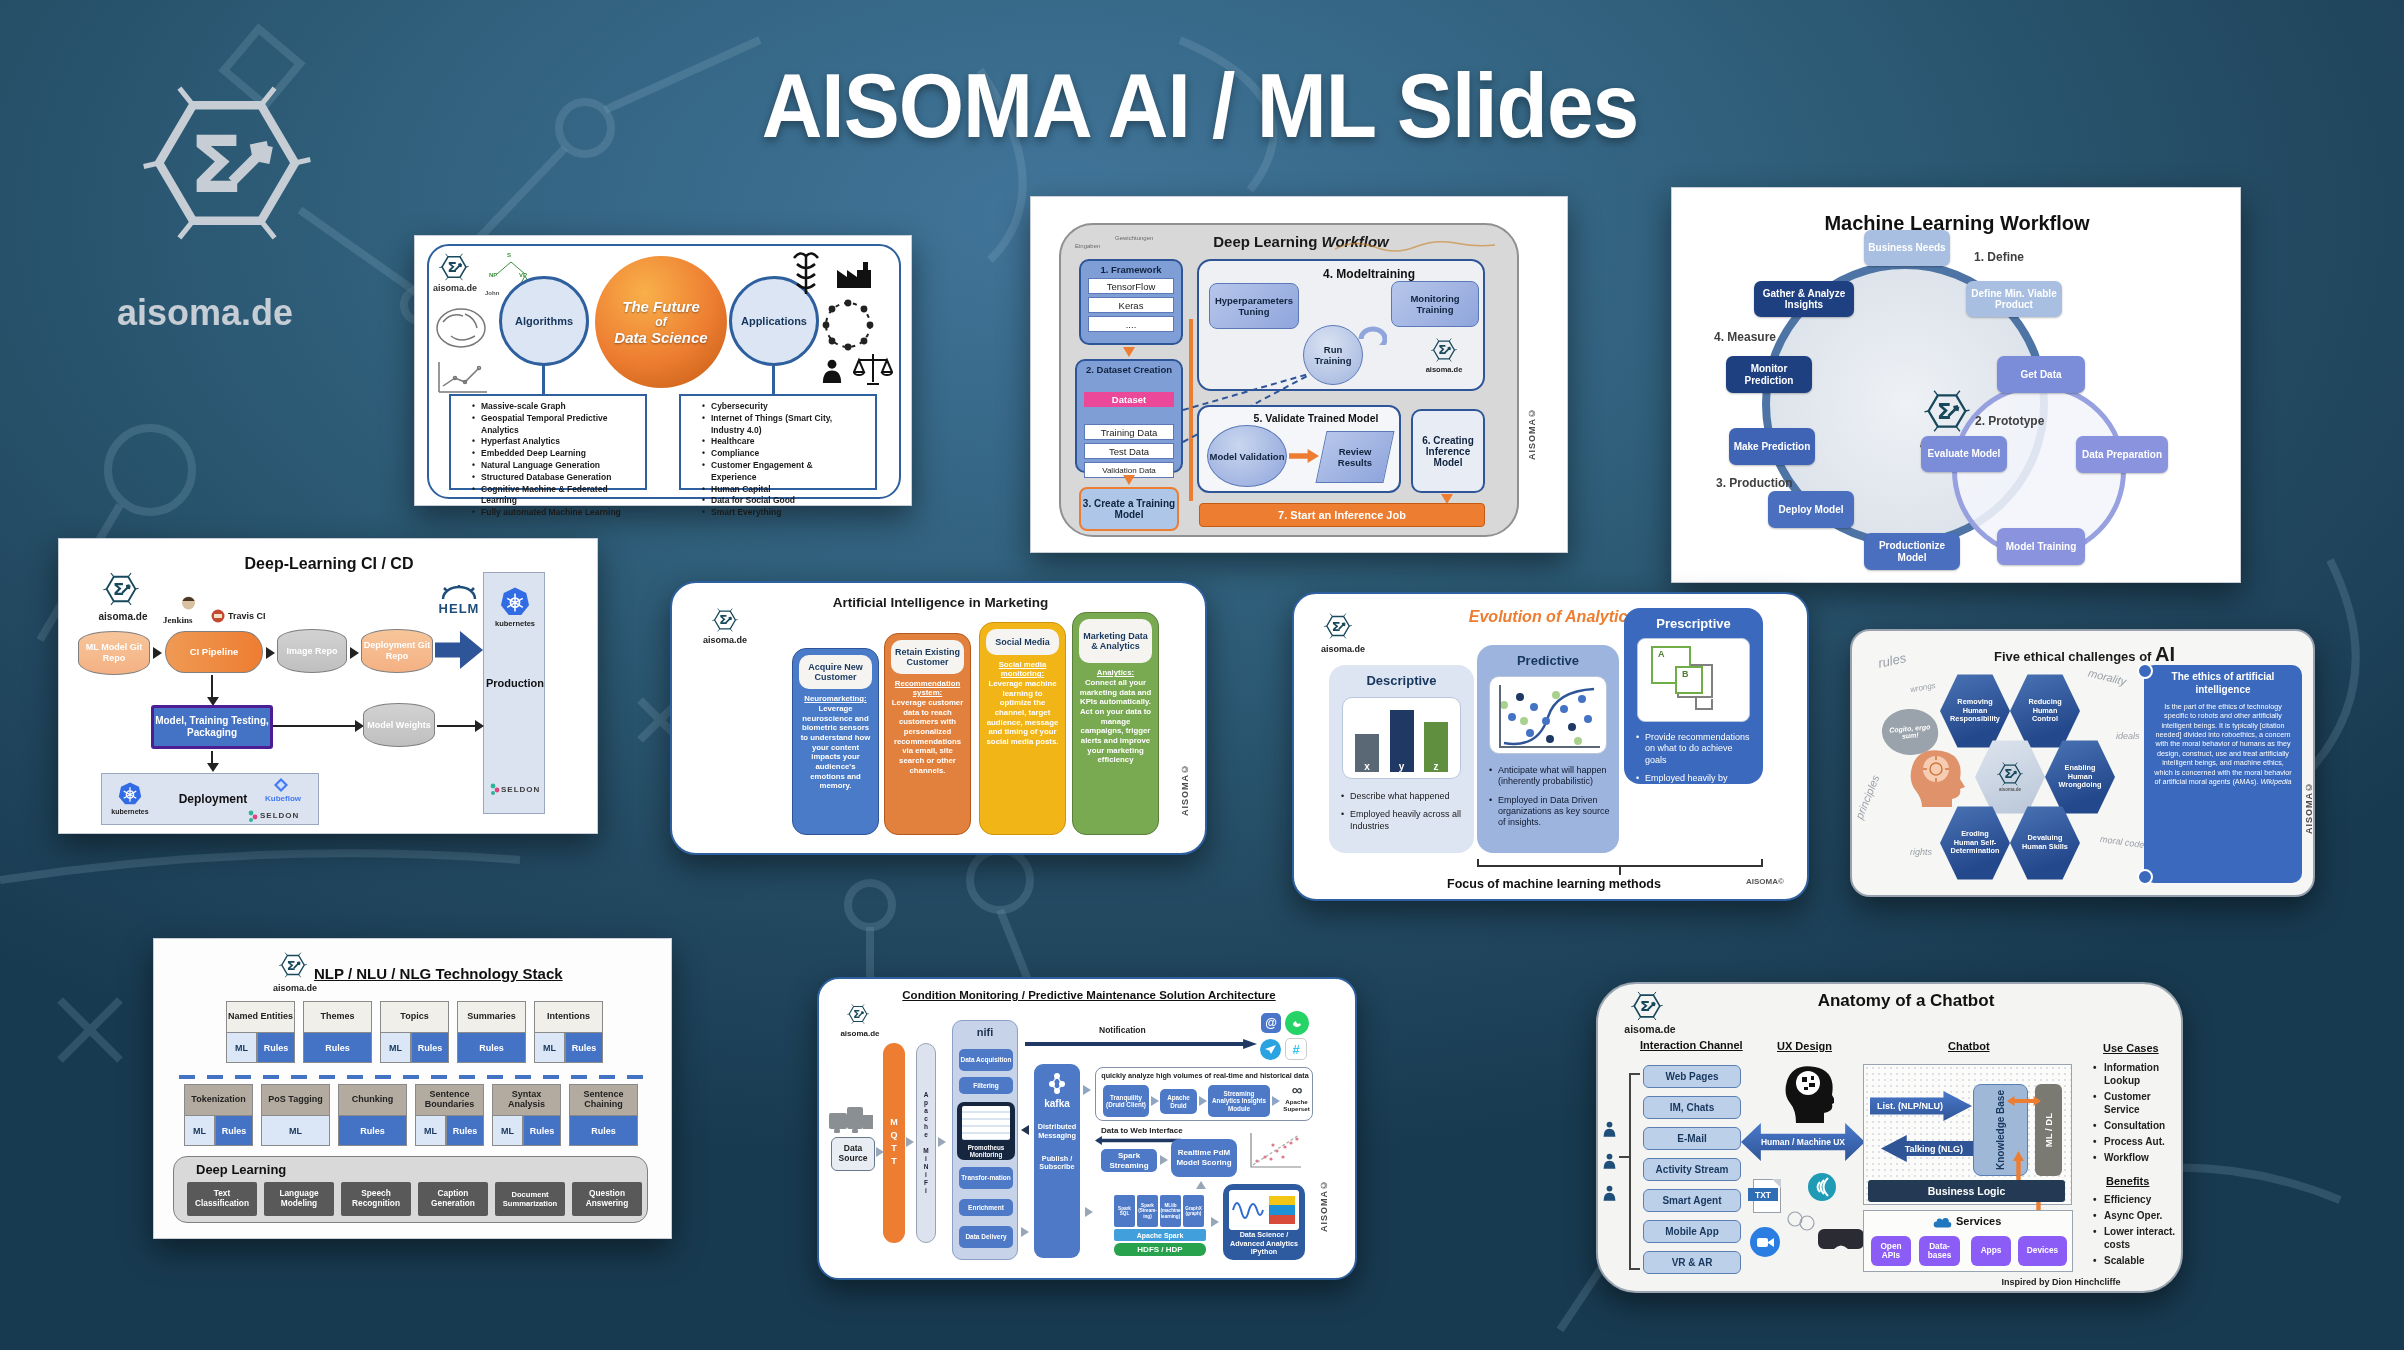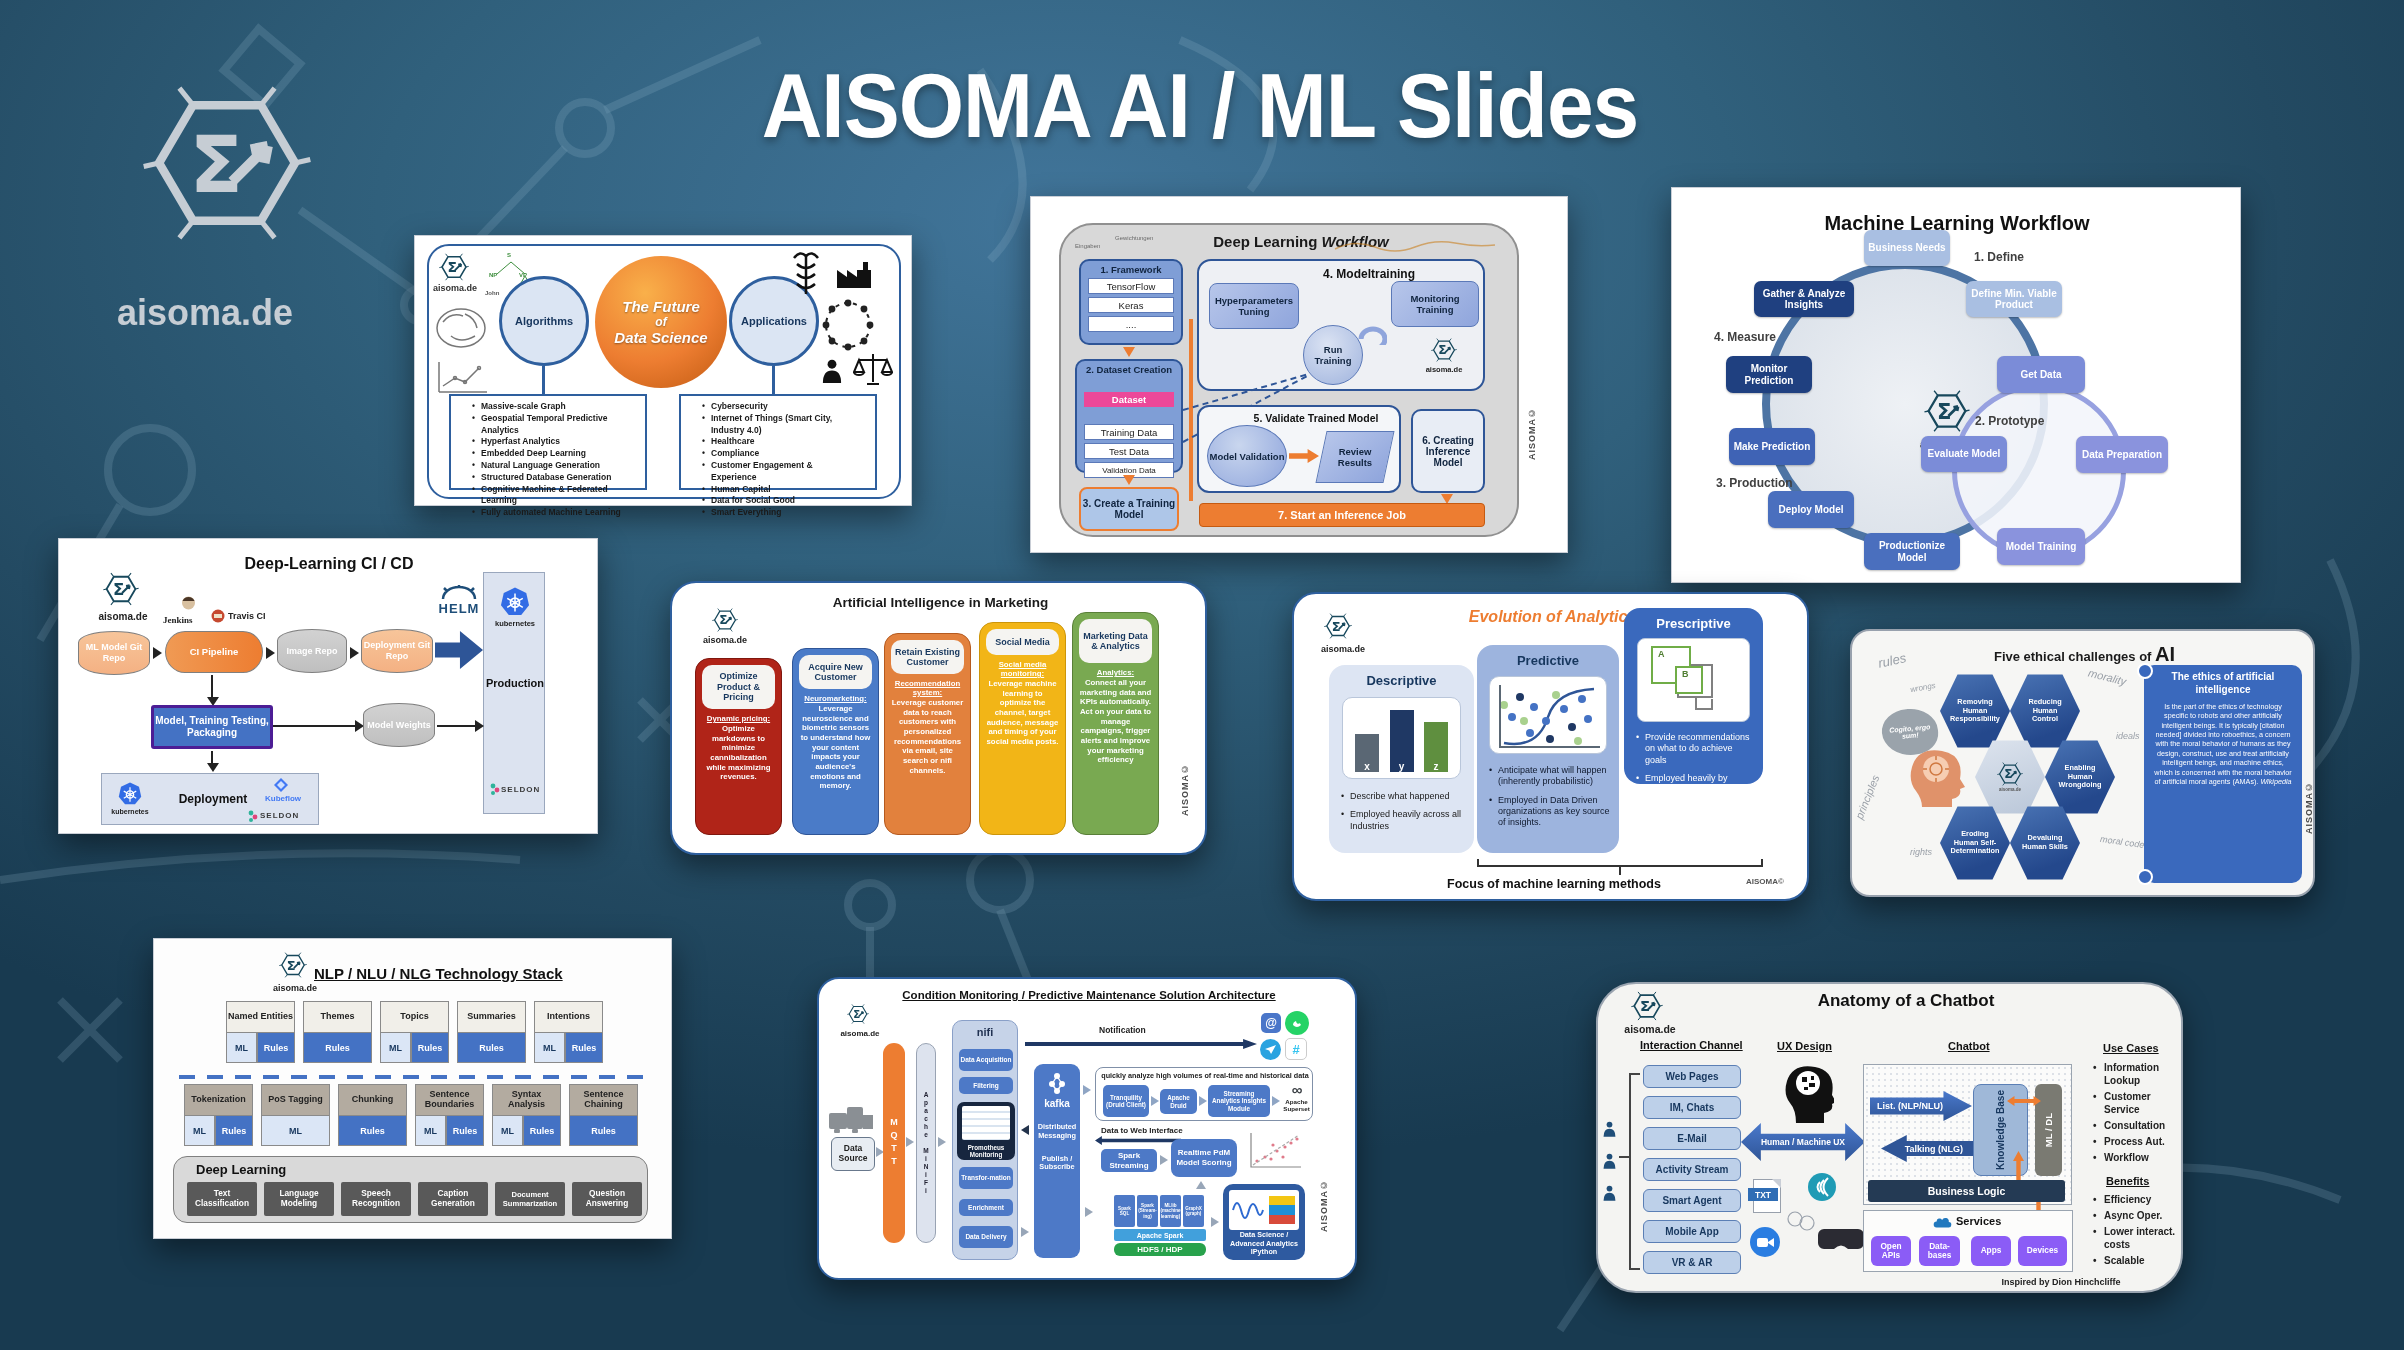--- a/index.html
+++ b/index.html
@@ -508,34 +508,29 @@
       <div class="ab seldon" style="left:158px;top:37px">SELDON</div>
     </div>
   </div>
 
   <div id="s5" class="slide">
     <div class="title">Artificial Intelligence in Marketing</div>
     <svg class="ab mlogo" style="left:40px;top:24px;width:26px;height:26px">
         <use href="#logo-hex"></use>
       </svg>
     <div class="brand">aisoma.de</div>
-    <div class="col" style="left:23px;top:75px;width:87px;height:177px;background:#b02418;border:1.5px solid #7f170e">
-      <div class="chead" style="height:44px">Optimize Product &amp; Pricing</div>
-      <div class="lead">Dynamic pricing:</div>
-      <div class="btxt">Optimize markdowns to minimize cannibalization while maximizing revenues.</div>
-    </div>
     <div class="col" style="left:120px;top:65px;width:87px;height:187px;background:#4a7bc8;border:1.5px solid #2f5597">
       <div class="chead" style="height:34px">Acquire New Customer</div>
       <div class="lead">Neuromarketing:</div>
       <div class="btxt">Leverage neuroscience and biometric sensors to understand how your content impacts your audience's emotions and memory.</div>
     </div>
     <div class="col" style="left:212px;top:50px;width:87px;height:202px;background:#e2813d;border:1.5px solid #b55a1f">
       <div class="chead" style="height:34px">Retain Existing Customer</div>
       <div class="lead">Recommendation system:</div>
-      <div class="btxt">Leverage customer data to reach customers with personalized recommendations via email, site search or nifi channels.</div>
+      <div class="btxt">Leverage customer data to reach customers with personalized recommendations via email, site search or other channels.</div>
     </div>
     <div class="col" style="left:307px;top:39px;width:87px;height:213px;background:#f2b517;border:1.5px solid #cc950a">
       <div class="chead" style="height:26px">Social Media</div>
       <div class="lead">Social media monitoring:</div>
       <div class="btxt">Leverage machine learning to optimize the channel, target audience, message and timing of your social media posts.</div>
     </div>
     <div class="col" style="left:400px;top:29px;width:87px;height:223px;background:#79a951;border:1.5px solid #597f38">
       <div class="chead" style="height:44px">Marketing Data &amp; Analytics</div>
       <div class="lead">Analytics:</div>
       <div class="btxt">Connect all your marketing data and KPIs automatically. Act on your data to manage campaigns, trigger alerts and improve your marketing efficiency</div>

